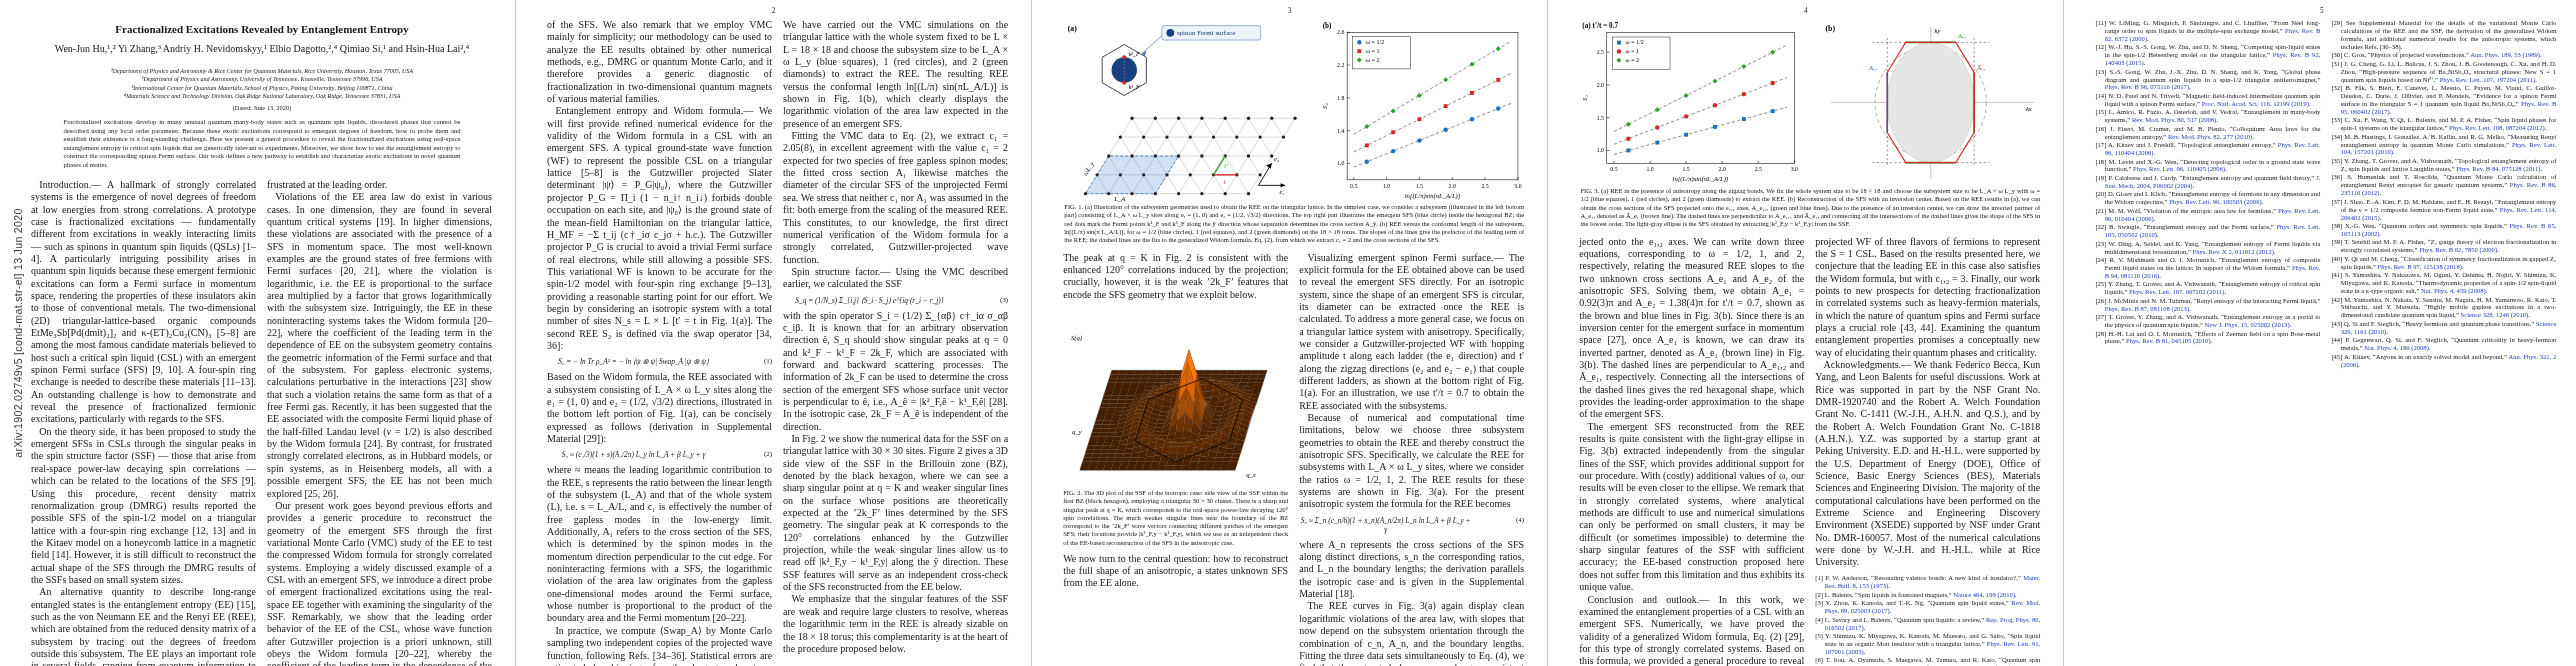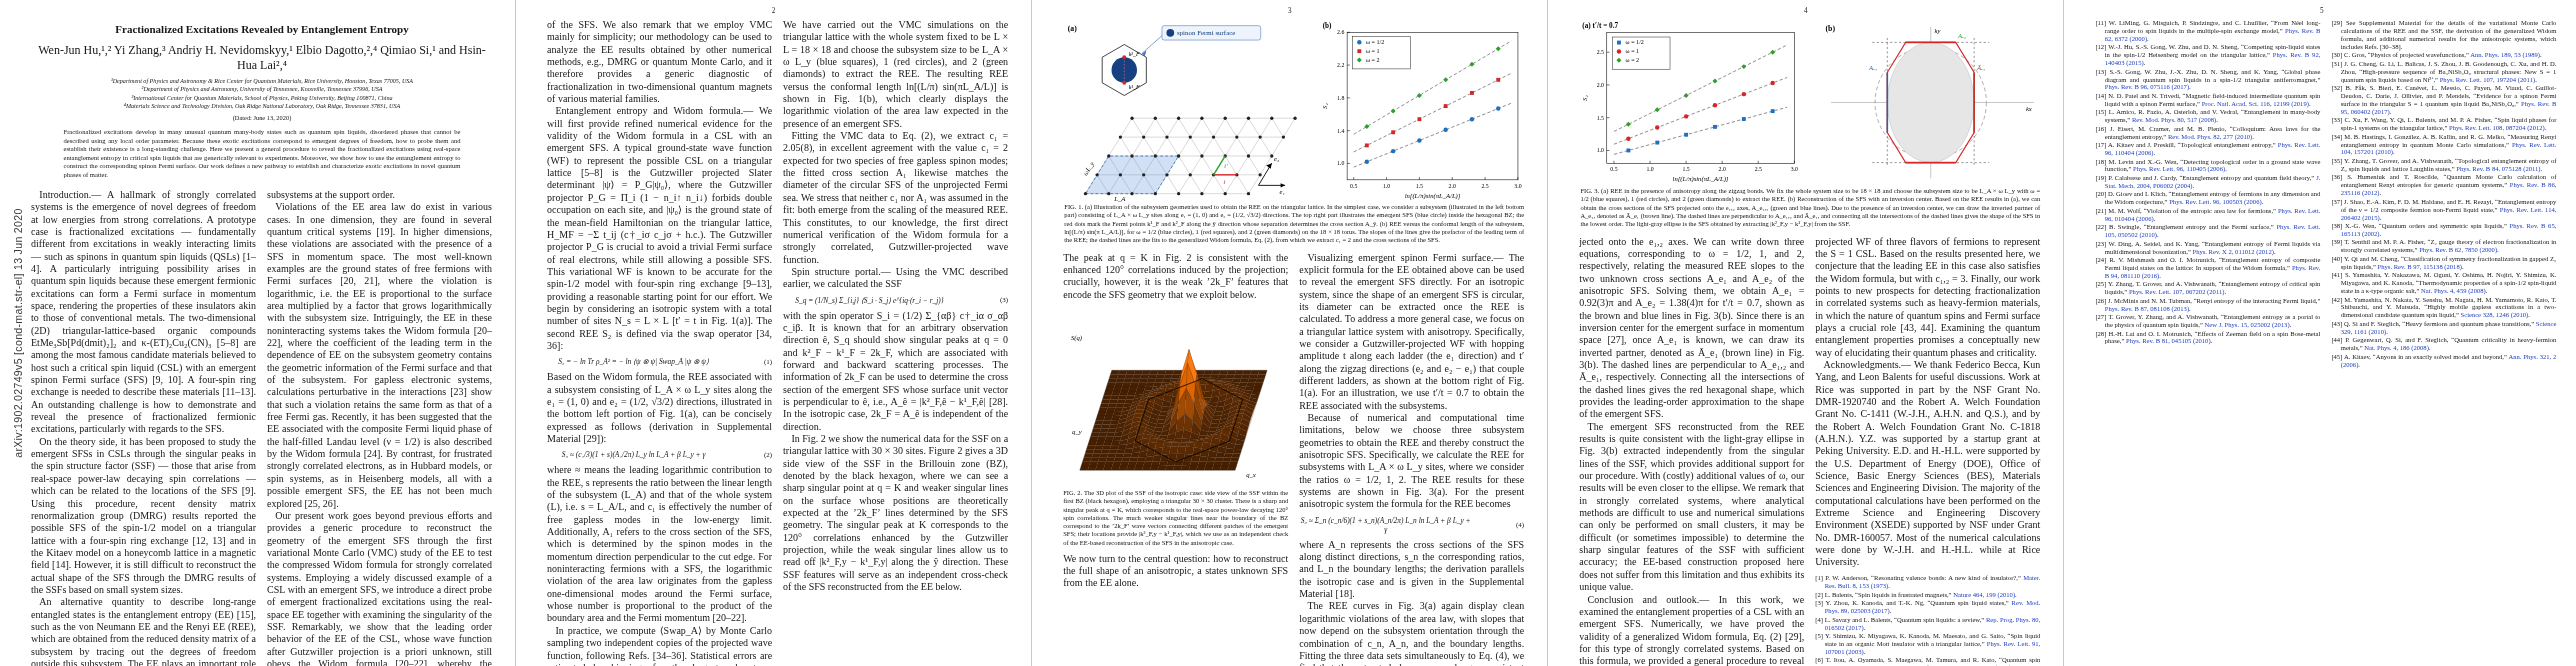--- a/index.html
+++ b/index.html
@@ -2,30 +2,30 @@
 <html style="font-size:9px"><head>
 <meta charset="utf-8">
 <style>
   html,body{margin:0;padding:0;background:#c8c8c8;}
   .strip{display:flex;gap:1.1px;width:2578px;height:667px;background:#c8c8c8;}
   .page{width:515px;height:667px;background:#ffffff;position:relative;overflow:hidden;
         font-family:"Liberation Serif",serif;color:#161616;flex:none;}
   .content{position:absolute;left:31px;right:22px;top:19px;bottom:15.6px;}
   .pagenum{position:absolute;top:6.7px;left:0;right:0;text-align:center;font-size:7.2px;color:#222;}
   .title{font-size:11px;font-weight:bold;text-align:center;margin:4.4px 0 7.8px 0;}
-  .authors{font-size:12px;text-align:center;margin-bottom:4px;}
+  .authors{font-size:10px;text-align:center;margin-bottom:13px;}
   .affils{margin-bottom:1.1px;}
   .affil{font-size:6.1px;font-style:italic;text-align:center;line-height:1.35;}
   .dated{font-size:6.4px;text-align:center;margin:3.9px 0 7.2px 0;}
   .abstract{font-size:6.6px;line-height:1.3;text-align:justify;width:397px;margin:0 auto 9.4px auto;}
   .cols{display:flex;gap:11px;}
   .col{width:225px;flex:none;}
   .bp{font-size:10px;line-height:1.235;text-align:justify;margin:0;text-indent:8.3px;}
   .bp.cont{text-indent:0;}
-  .eq{display:flex;align-items:center;font-size:7.4px;font-style:italic;margin:5px 0;gap:44px;}
+  .eq{display:flex;font-size:7.4px;font-style:italic;margin:5px 0;gap:44px;}
   .eqb{flex:1;text-align:center;}
   .eqn{font-style:normal;font-size:7px;}
   .caption{font-size:6.5px;line-height:1.27;text-align:justify;margin:3.3px 0 5.6px 0;color:#111;}
   .caption.wide{margin:1.1px 1.1px 7.2px 1.1px;}
   .figrow{display:flex;justify-content:space-between;align-items:flex-start;margin-bottom:1.1px;}
   .figsvg{background:#fff;}
   .ref{font-size:6.6px;line-height:1.2;text-align:justify;margin:0 0 0.6px 0;padding-left:9.4px;text-indent:-9.4px;}
   .rlink{color:#2040c0;}
   .watermark{position:absolute;left:-137px;top:327px;width:311px;height:12.2px;text-align:center;
              font-family:"Liberation Sans",sans-serif;font-size:10.6px;color:#3a3a3a;
@@ -50,21 +50,21 @@
         </div>
       <div class="dated">(Dated: June 13, 2020)</div>
       <p class="abstract">Fractionalized excitations develop in many unusual quantum many-body states such as quantum spin liquids, disordered phases that cannot be described using any local order parameter. Because these exotic excitations correspond to emergent degrees of freedom, how to probe them and establish their existence is a long-standing challenge. Here we present a general procedure to reveal the fractionalized excitations using real-space entanglement entropy in critical spin liquids that are generically relevant to experiments. Moreover, we show how to use the entanglement entropy to construct the corresponding spinon Fermi surface. Our work defines a new pathway to establish and characterize exotic excitations in novel quantum phases of matter.</p>
       <div class="cols">
         <div class="col">
             <p class="bp">Introduction.— A hallmark of strongly correlated systems is the emergence of novel degrees of freedom at low energies from strong correlations. A prototype case is fractionalized excitations — fundamentally different from excitations in weakly interacting limits — such as spinons in quantum spin liquids (QSLs) [1–4]. A particularly intriguing possibility arises in quantum spin liquids because these emergent fermionic excitations can form a Fermi surface in momentum space, rendering the properties of these insulators akin to those of conventional metals. The two-dimensional (2D) triangular-lattice-based organic compounds EtMe₃Sb[Pd(dmit)₂]₂ and κ-(ET)₂Cu₂(CN)₃ [5–8] are among the most famous candidate materials believed to host such a critical spin liquid (CSL) with an emergent spinon Fermi surface (SFS) [9, 10]. A four-spin ring exchange is needed to describe these materials [11–13]. An outstanding challenge is how to demonstrate and reveal the presence of fractionalized fermionic excitations, particularly with regards to the SFS.</p>
             <p class="bp">On the theory side, it has been proposed to study the emergent SFSs in CSLs through the singular peaks in the spin structure factor (SSF) — those that arise from real-space power-law decaying spin correlations — which can be related to the locations of the SFS [9]. Using this procedure, recent density matrix renormalization group (DMRG) results reported the possible SFS of the spin-1/2 model on a triangular lattice with a four-spin ring exchange [12, 13] and in the Kitaev model on a honeycomb lattice in a magnetic field [14]. However, it is still difficult to reconstruct the actual shape of the SFS through the DMRG results of the SSFs based on small system sizes.</p>
             <p class="bp">An alternative quantity to describe long-range entangled states is the entanglement entropy (EE) [15], such as the von Neumann EE and the Renyi EE (REE), which are obtained from the reduced density matrix of a subsystem by tracing out the degrees of freedom outside this subsystem. The EE plays an important role in several fields, ranging from quantum information to condensed matter physics [16], and has been introduced to study the topological nature of gapped QSLs through the topological EE [17, 18]. For a majority of gapped phases of matter, the EE obeys the area law, whose leading term scales as the area of the boundary between the</p>
           </div>
         <div class="col">
-            <p class="bp cont">subsystems at the support order.</p>
+            <p class="bp cont">frustrated at the leading order.</p>
             <p class="bp">Violations of the EE area law do exist in various cases. In one dimension, they are found in several quantum critical systems [19]. In higher dimensions, these violations are associated with the presence of a SFS in momentum space. The most well-known examples are the ground states of free fermions with Fermi surfaces [20, 21], where the violation is logarithmic, i.e. the EE is proportional to the surface area multiplied by a factor that grows logarithmically with the subsystem size. Intriguingly, the EE in these noninteracting systems takes the Widom formula [20–22], where the coefficient of the leading term in the dependence of EE on the subsystem geometry contains the geometric information of the Fermi surface and that of the subsystem. For gapless electronic systems, calculations perturbative in the interactions [23] show that such a violation retains the same form as that of a free Fermi gas. Recently, it has been suggested that the EE associated with the composite Fermi liquid phase of the half-filled Landau level (ν = 1/2) is also described by the Widom formula [24]. By contrast, for frustrated strongly correlated electrons, as in Hubbard models, or spin systems, as in Heisenberg models, all with a possible emergent SFS, the EE has not been much explored [25, 26].</p>
             <p class="bp">Our present work goes beyond previous efforts and provides a generic procedure to reconstruct the geometry of the emergent SFS through the first variational Monte Carlo (VMC) study of the EE to test the compressed Widom formula for strongly correlated systems. Employing a widely discussed example of a CSL with an emergent SFS, we introduce a direct probe of emergent fractionalized excitations using the real-space EE together with examining the singularity of the SSF. Remarkably, we show that the leading order behavior of the EE of the CSL, whose wave function after Gutzwiller projection is a priori unknown, still obeys the Widom formula [20–22], whereby the coefficient of the leading term in the dependence of the EE on the subsystem size captures the geometric information</p>
           </div>
       </div>
     </div>
   </section>
 
   <section class="page">
     <div class="pagenum">2</div>
     <div class="content">
@@ -80,27 +80,28 @@
             <div class="eq">
               <span class="eqb">S₂ ≈ (c₁/3)(1 + s)(A₁/2π) L_y ln L_A + β L_y + γ</span>
               <span class="eqn">(2)</span>
             </div>
             <p class="bp cont">where ≈ means the leading logarithmic contribution to the REE, s represents the ratio between the linear length of the subsystem (L_A) and that of the whole system (L), i.e. s = L_A/L, and c₁ is effectively the number of free gapless modes in the low-energy limit. Additionally, A₁ refers to the cross section of the SFS, which is determined by the spinon modes in the momentum direction perpendicular to the cut edge. For noninteracting fermions with a SFS, the logarithmic violation of the area law originates from the gapless one-dimensional modes around the Fermi surface, whose number is proportional to the product of the boundary area and the Fermi momentum [20–22].</p>
             <p class="bp">In practice, we compute ⟨Swap_A⟩ by Monte Carlo sampling two independent copies of the projected wave function, following Refs. [34–36]. Statistical errors are estimated by binning; for the largest subsystems considered here the relative error of S₂ stays below 1%, which is crucial for resolving the logarithmic term on top of the dominant boundary-law contribution.</p>
           </div>
         <div class="col">
             <p class="bp cont">We have carried out the VMC simulations on the triangular lattice with the whole system fixed to be L × L = 18 × 18 and choose the subsystem size to be L_A × ω L_y (blue squares), 1 (red circles), and 2 (green diamonds) to extract the REE. The resulting REE versus the conformal length ln[(L/π) sin(πL_A/L)] is shown in Fig. 1(b), which clearly displays the logarithmic violation of the area law expected in the presence of an emergent SFS.</p>
             <p class="bp">Fitting the VMC data to Eq. (2), we extract c₁ = 2.05(8), in excellent agreement with the value c₁ = 2 expected for two species of free gapless spinon modes; the fitted cross section A₁ likewise matches the diameter of the circular SFS of the unprojected Fermi sea. We stress that neither c₁ nor A₁ was assumed in the fit: both emerge from the scaling of the measured REE. This constitutes, to our knowledge, the first direct numerical verification of the Widom formula for a strongly correlated, Gutzwiller-projected wave function.</p>
-            <p class="bp">Spin structure portal.— Using the VMC described earlier, we calculated the SSF</p>
+            <p class="bp">Spin structure factor.— Using the VMC described earlier, we calculated the SSF</p>
             <div class="eq">
               <span class="eqb">S_q = (1/N_s) Σ_{i,j} ⟨S_i · S_j⟩ e^{iq·(r_i − r_j)}</span>
               <span class="eqn">(3)</span>
             </div>
             <p class="bp cont">with the spin operator S_i = (1/2) Σ_{αβ} c†_iα σ_αβ c_iβ. It is known that for an arbitrary observation direction ê, S_q should show singular peaks at q = 0 and k²_F − k¹_F = 2k_F, which are associated with forward and backward scattering processes. The information of 2k_F can be used to determine the cross section of the emergent SFS whose surface unit vector is perpendicular to ê, i.e., A_ê = |k²_F,ê − k¹_F,ê| [28]. In the isotropic case, 2k_F = A_ê is independent of the direction.</p>
             <p class="bp">In Fig. 2 we show the numerical data for the SSF on a triangular lattice with 30 × 30 sites. Figure 2 gives a 3D side view of the SSF in the Brillouin zone (BZ), denoted by the black hexagon, where we can see a sharp singular point at q = K and weaker singular lines on the surface whose positions are theoretically expected at the ’2k_F’ lines determined by the SFS geometry. The singular peak at K corresponds to the 120° correlations enhanced by the Gutzwiller projection, while the weak singular lines allow us to read off |k²_F,y − k¹_F,y| along the ŷ direction. These SSF features will serve as an independent cross-check of the SFS reconstructed from the EE below.</p>
+            <p class="bp">We emphasize that the singular features of the SSF are weak and require large clusters to resolve, whereas the logarithmic term in the REE is already sizable on the 18 × 18 torus; this complementarity is at the heart of the procedure proposed below.</p>
           </div>
       </div>
     </div>
   </section>
 
   <section class="page">
     <div class="pagenum">3</div>
     <div class="content">
       <div class="figrow">
         <svg class="figsvg" width="239" height="183" viewBox="0 0 430 330">

